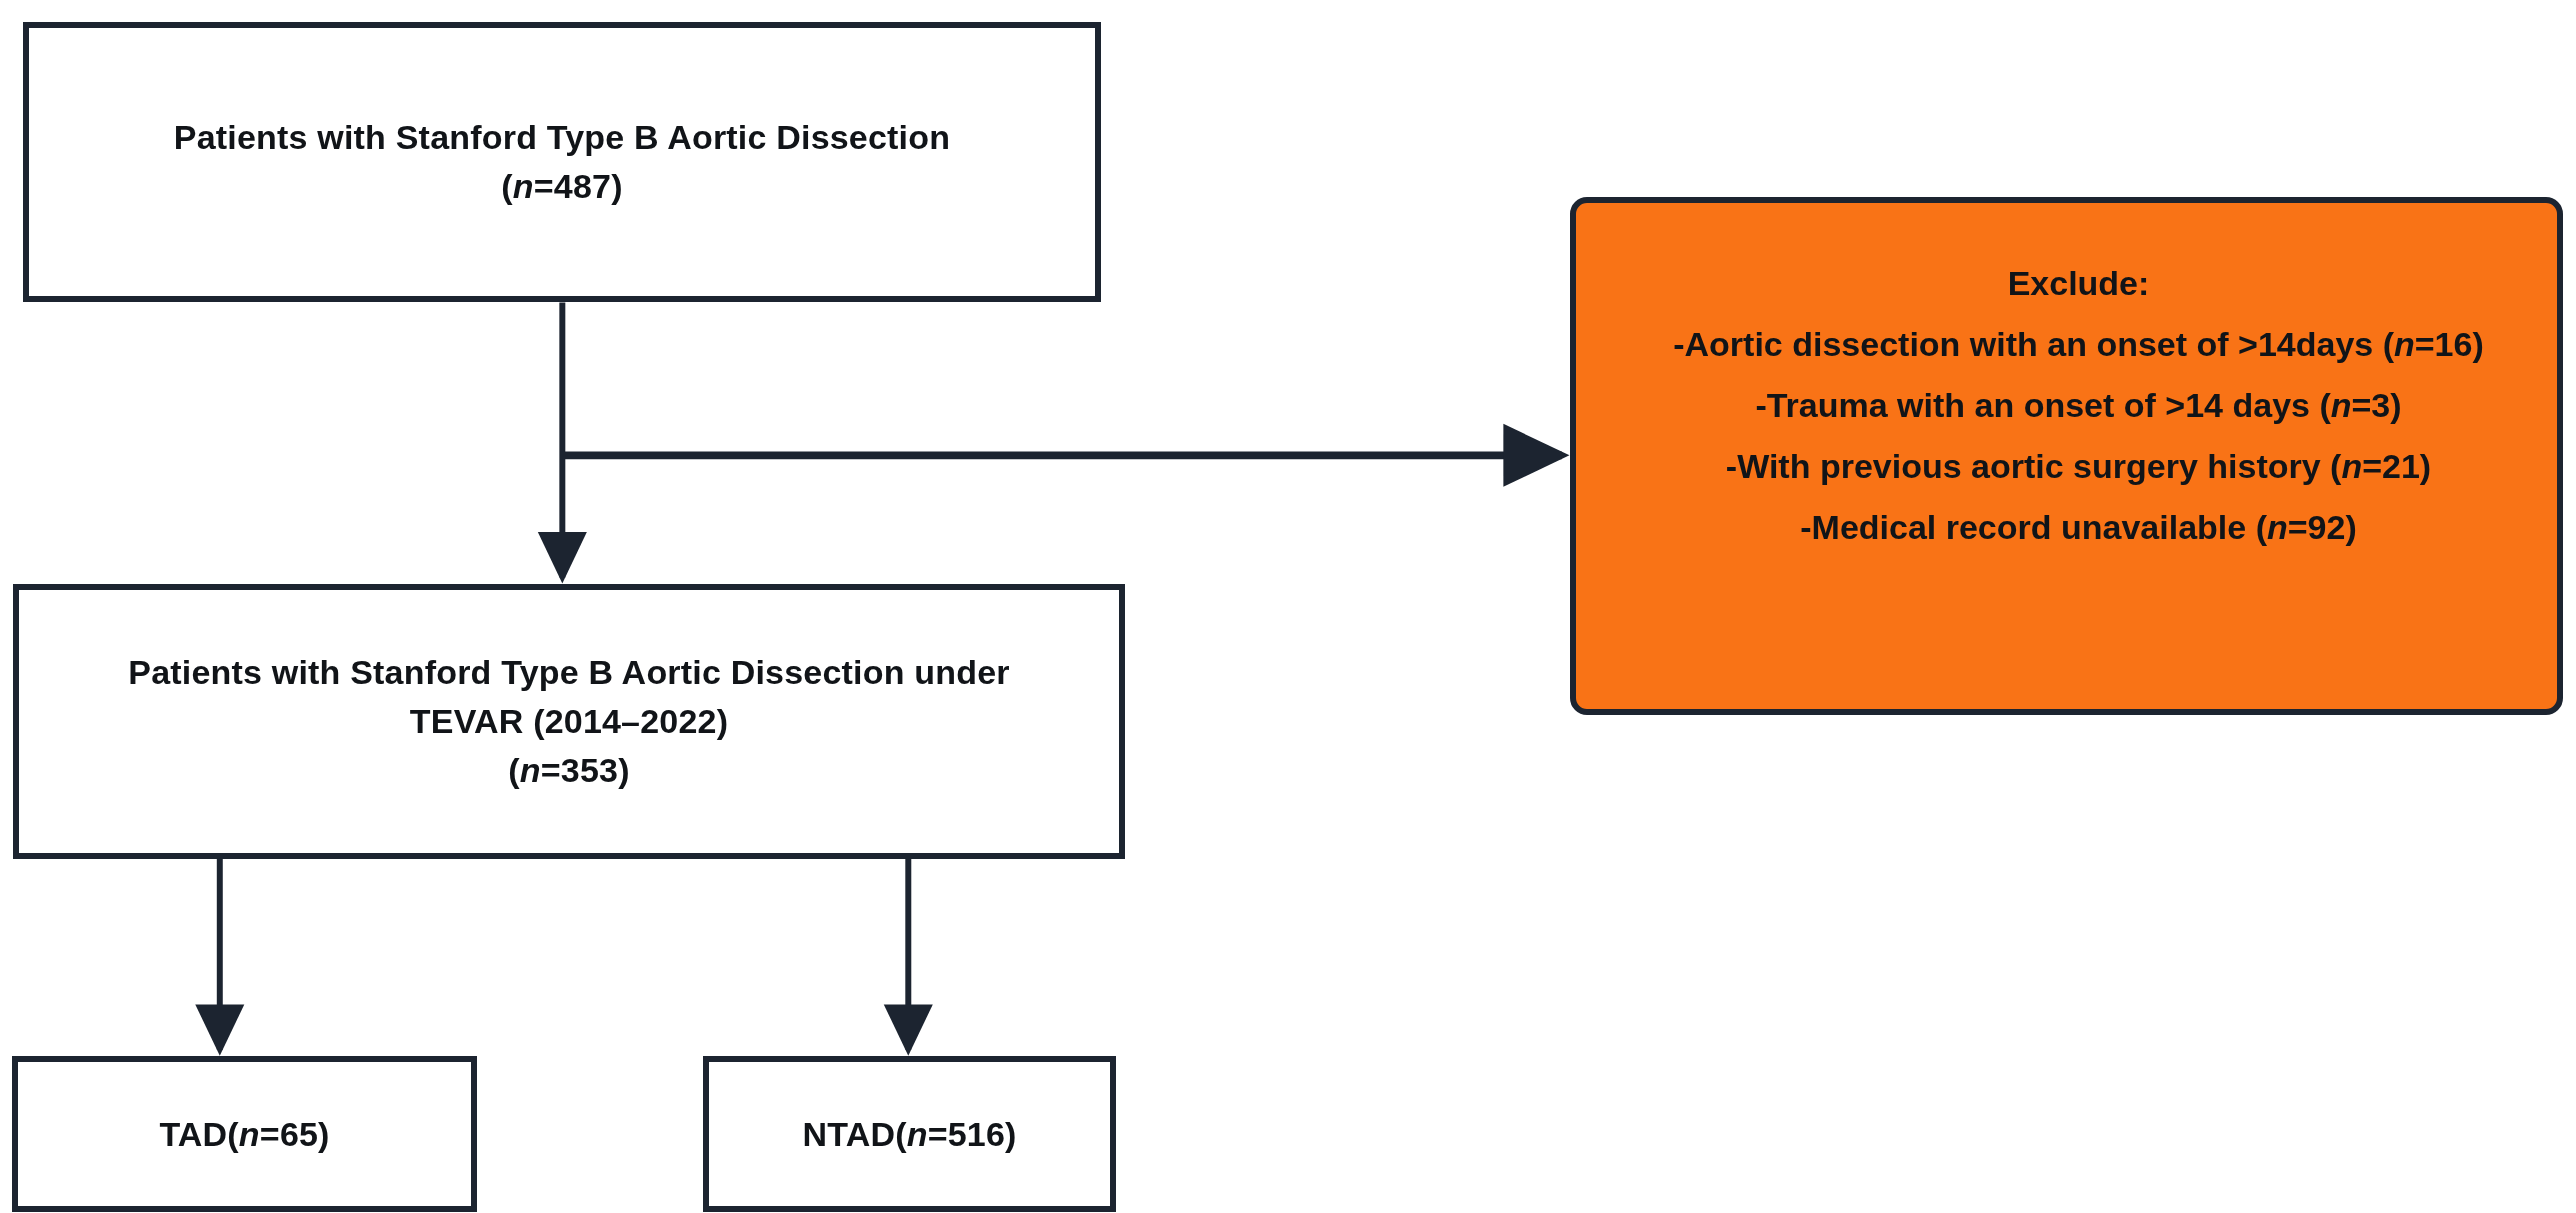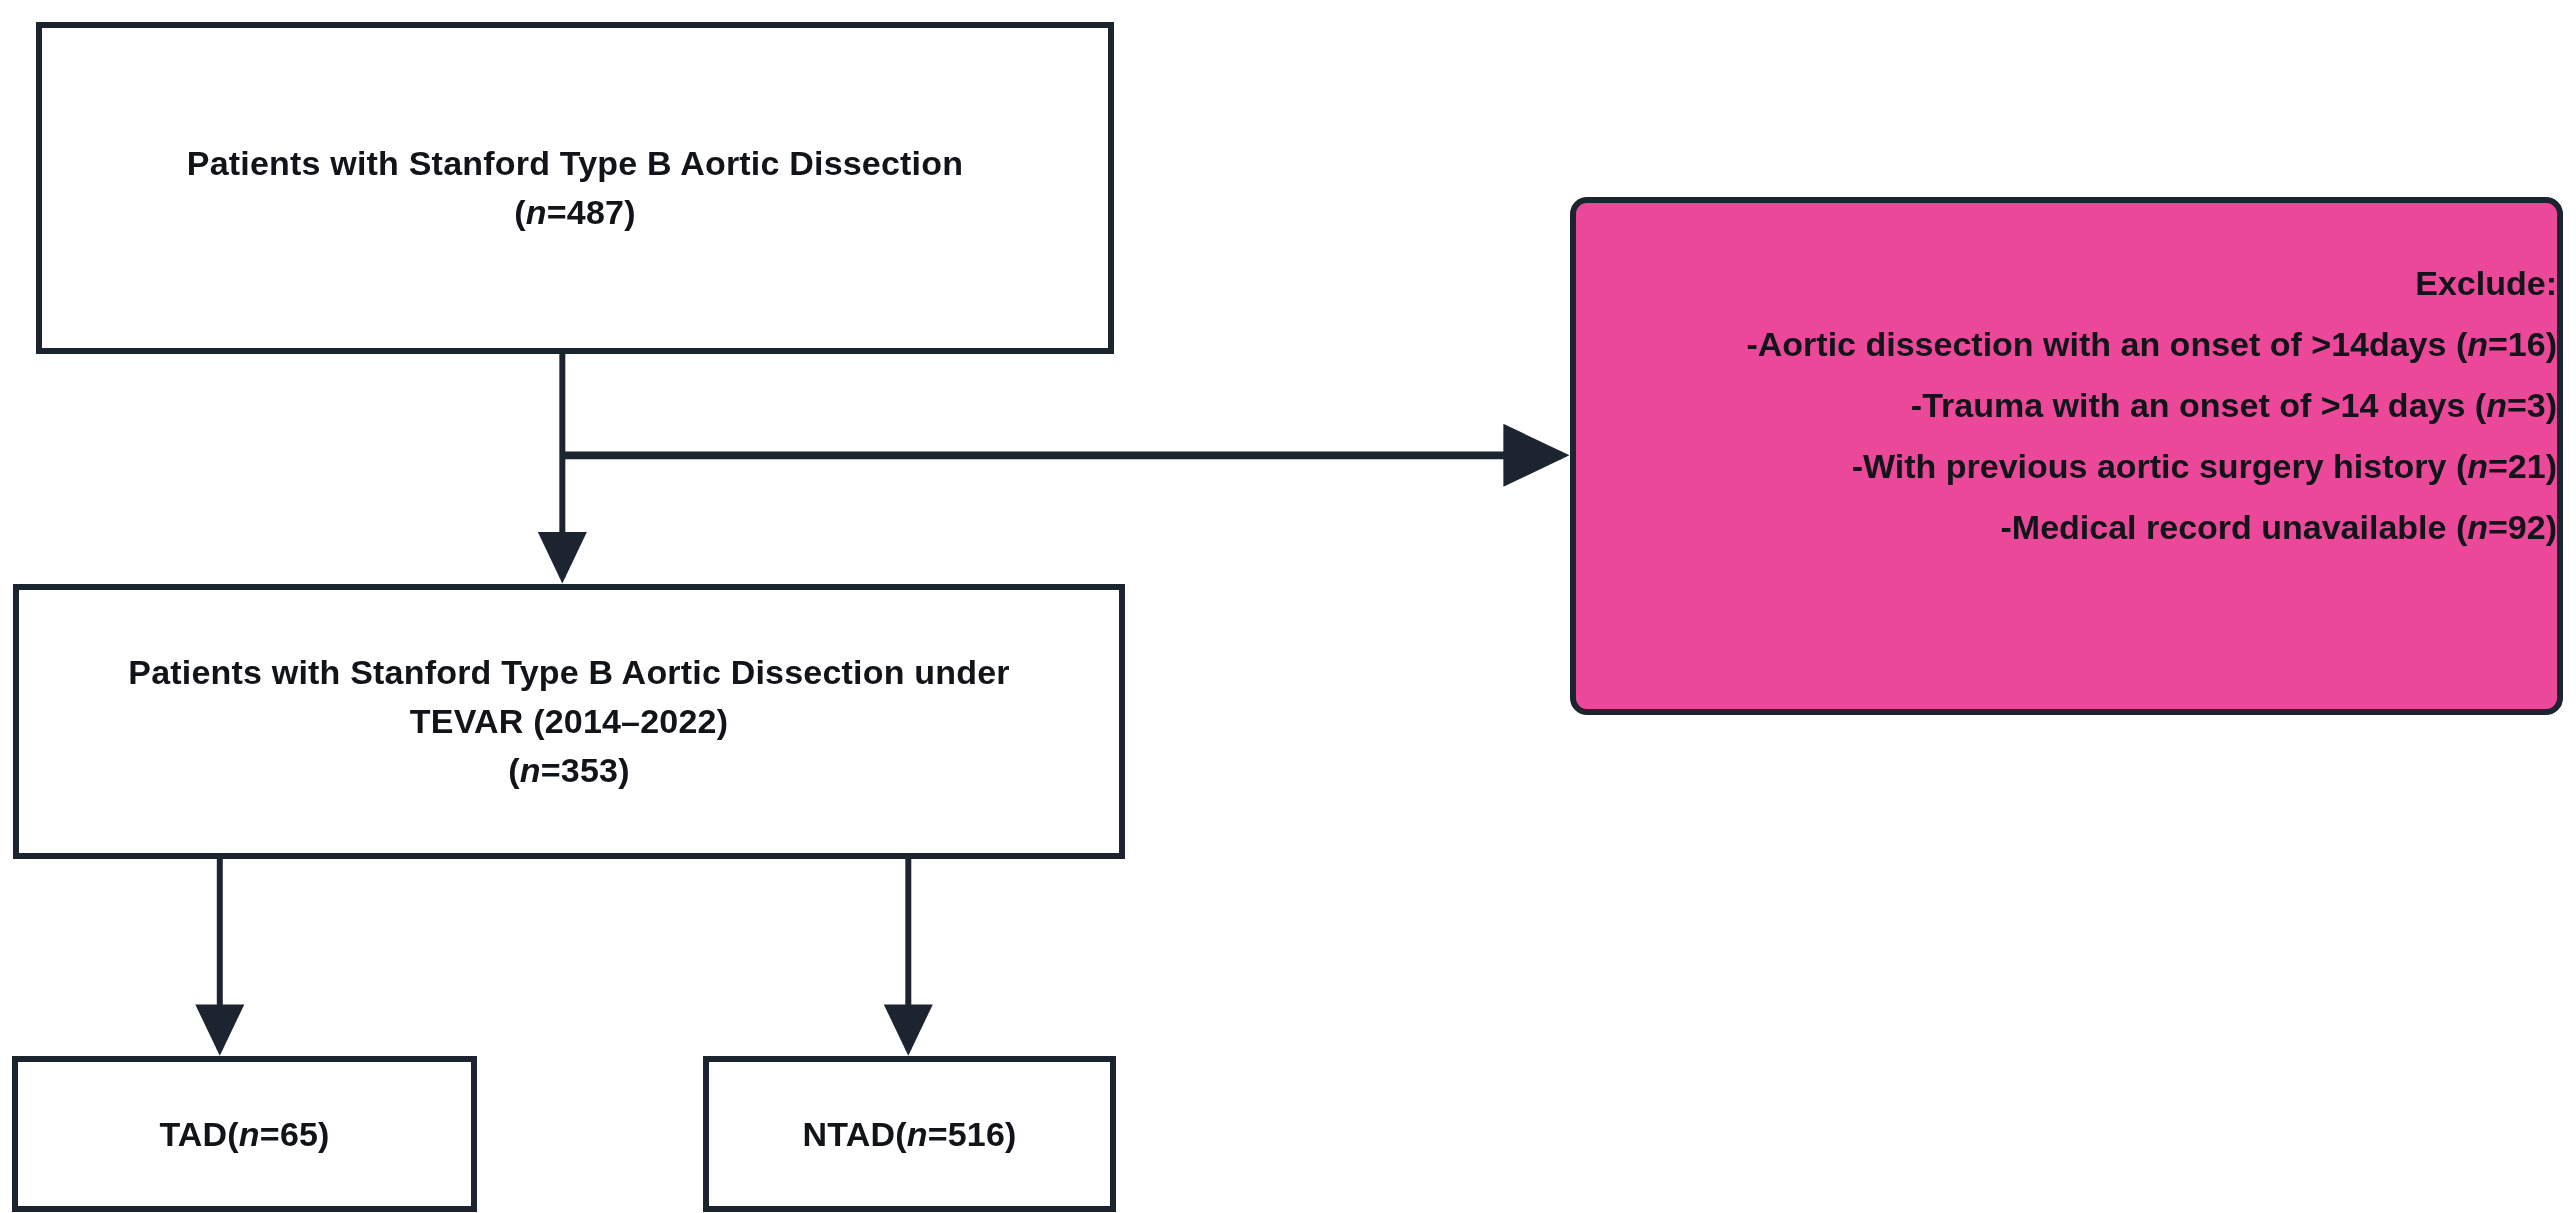--- a/index.html
+++ b/index.html
@@ -39,40 +39,40 @@
     font-weight: bold;
     font-size: 34px;
     color: #111418;
     line-height: 1.44;
     letter-spacing: 0.2px;
     white-space: nowrap;
   }
   .exclude-box {
     position: absolute;
     box-sizing: border-box;
-    background: #ec4899;
+    background: #f97316;
     border: 6px solid #1c2430;
     border-radius: 17px;
     display: flex;
     flex-direction: column;
-    align-items: flex-end;
+    align-items: center;
     justify-content: flex-start;
     padding: 63px 0 0 24px;
   }
   .exclude-line {
     font-weight: bold;
     font-size: 34px;
     color: #111418;
     line-height: 1.0;
     margin-bottom: 27px;
     white-space: nowrap;
   }
   .exclude-line:last-child { margin-bottom: 0; }
   .ital { font-style: italic; }
-  #box-primary  { left: 23px;   top: 22px;   width: 1078px; height: 332px; margin-left: 13px; }
+  #box-primary  { left: 23px;   top: 22px;   width: 1078px; height: 280px; }
   #box-cohort   { left: 13px;   top: 584px;  width: 1112px; height: 275px; }
   #box-tad      { left: 12px;   top: 1056px; width: 465px;  height: 156px; }
   #box-ntad     { left: 703px;  top: 1056px; width: 413px;  height: 156px; }
   #box-exclude  { left: 1570px; top: 197px;  width: 993px; height: 518px; }
 </style>
 </head>
 <body>
 
 <div id="canvas">
 

